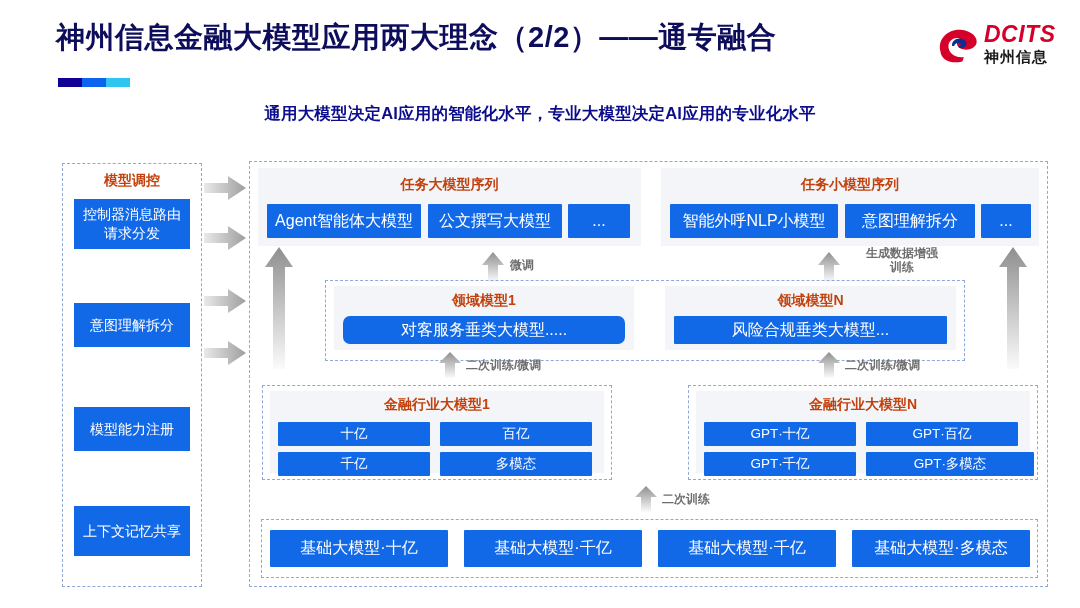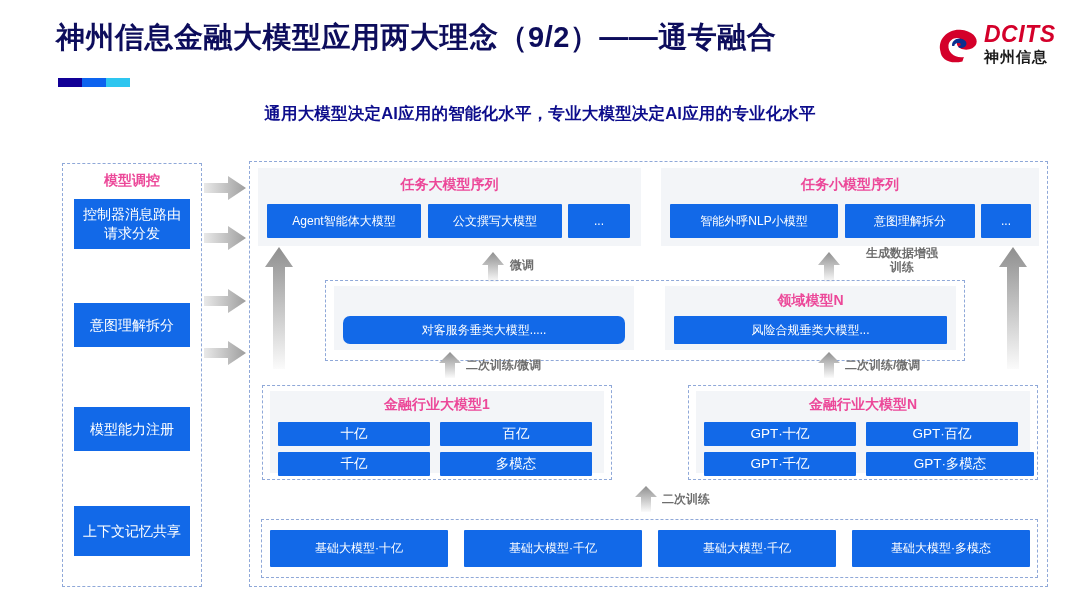--- a/index.html
+++ b/index.html
@@ -44,29 +44,29 @@
 
   
   .dashed {
     position: absolute;
     border: 1px dashed #8fa8d8;
     background: transparent;
   }
   .panel-grey { position:absolute; background:#f3f5f8; }
   .grp-title {
     position: absolute; text-align: center;
-    font-size: 14px; font-weight: bold; color: #ec4899;
+    font-size: 14px; font-weight: bold; color: #c2410c;
     white-space: nowrap;
   }
   .bbox {
     position: absolute;
     background: #1269e8;
     color: #ffffff;
     display: flex; align-items: center; justify-content: center;
-    font-size: 12px;
+    font-size: 16px;
     white-space: nowrap;
     border-radius: 1px;
   }
   .bbox.sm { font-size: 13.5px; }
 
   
   .side-box {
     position: absolute; background:#1269e8; color:#fff;
     display:flex; align-items:center; justify-content:center;
     text-align:center; font-size: 14px; line-height: 19px;
@@ -82,21 +82,21 @@
     position: absolute; font-size: 12px; color: #6d6d6d;
     font-weight: bold; line-height: 14px; white-space: nowrap;
   }
   .arr-label.two { text-align:center; }
 </style>
 </head>
 <body>
 
 <div class="slide">
 
-  <div class="title">神州信息金融大模型应用两大理念（9/2）——通专融合</div>
+  <div class="title">神州信息金融大模型应用两大理念（2/2）——通专融合</div>
   <div class="title-bar"></div>
   <div class="subtitle">通用大模型决定AI应用的智能化水平，专业大模型决定AI应用的专业化水平</div>
 
   <div class="logo">
     <svg class="logo-mark" viewBox="0 0 60 54">
       <path d="M6 34 C2 18 16 4 33 5 C49 6 58 16 55 24 C52 32 40 34 33 30 C27 27 27 19 33 17
                C27 14 18 18 17 26 C16 36 26 44 38 42 L36 48 C18 52 7 45 6 34 Z" fill="#d4002a"></path>
       <path d="M22 27 C21 21 27 16 34 17 C40 18 43 22 41 26 C39 30 33 31 30 28 C34 27 35 24 32 23
                C28 22 25 24 25 27 Z" fill="#0a2f8f"></path>
     </svg>
@@ -178,20 +178,21 @@
     <path d="M12 0 L23 13 L17 13 L17 30 L7 30 L7 13 L1 13 Z" fill="url(#gUp)"></path>
   </svg>
   <div class="arr-label two" style="left:848px; top:246px; width:108px; text-align:center;">
     <div>生成数据增强</div>
     <div>训练</div>
   </div>
 
   <div class="dashed" style="left:325px; top:280px; width:640px; height:81px;"></div>
 
   <div class="panel-grey" style="left:334px; top:286px; width:300px; height:64px;"></div>
+  <div class="grp-title" style="left:334px; top:292px; width:300px;">领域模型1</div>
   <div class="bbox" style="left:343px; top:316px; width:282px; height:28px;border-radius:7px;">对客服务垂类大模型.....</div>
 
   <div class="panel-grey" style="left:665px; top:286px; width:291px; height:64px;"></div>
   <div class="grp-title" style="left:665px; top:292px; width:291px;">领域模型N</div>
   <div class="bbox" style="left:674px; top:316px; width:273px; height:28px;">风险合规垂类大模型...</div>
 
   <svg class="arrow-up" style="left:438px; top:352px; width:24px; height:26px;" viewBox="0 0 24 26">
     <path d="M12 0 L23 11 L17 11 L17 26 L7 26 L7 11 L1 11 Z" fill="url(#gUp)"></path>
   </svg>
   <div class="arr-label" style="left:466px; top:358px;">二次训练/微调</div>

